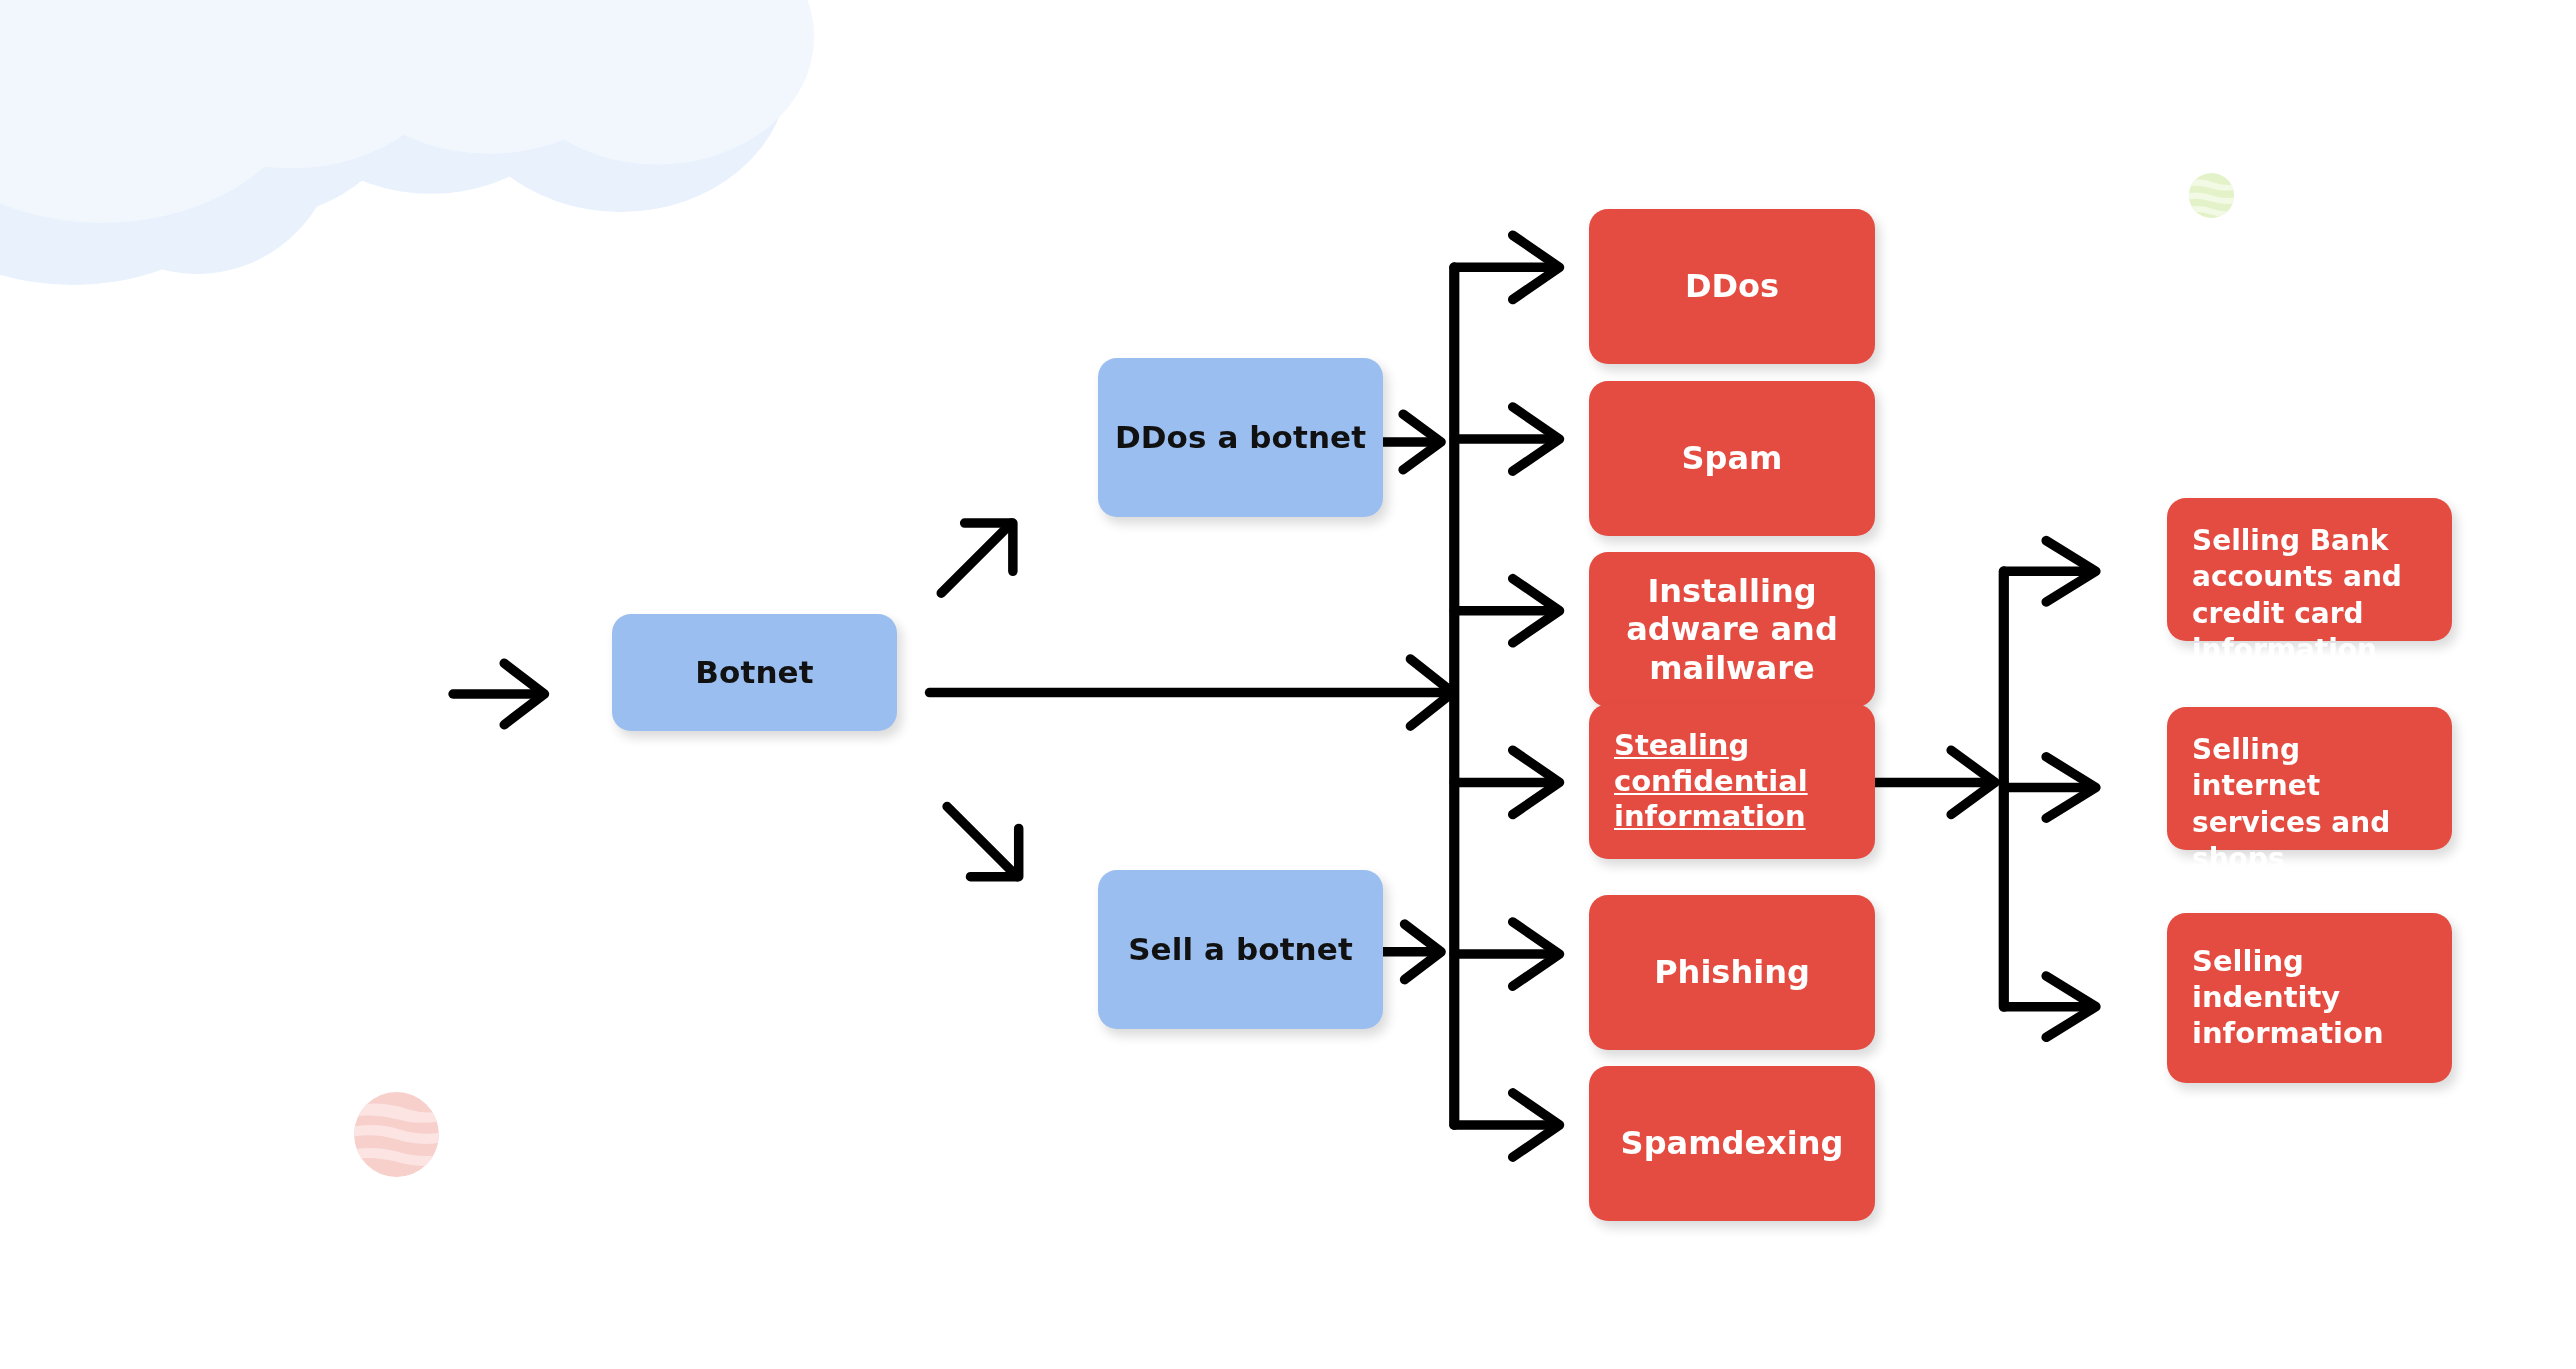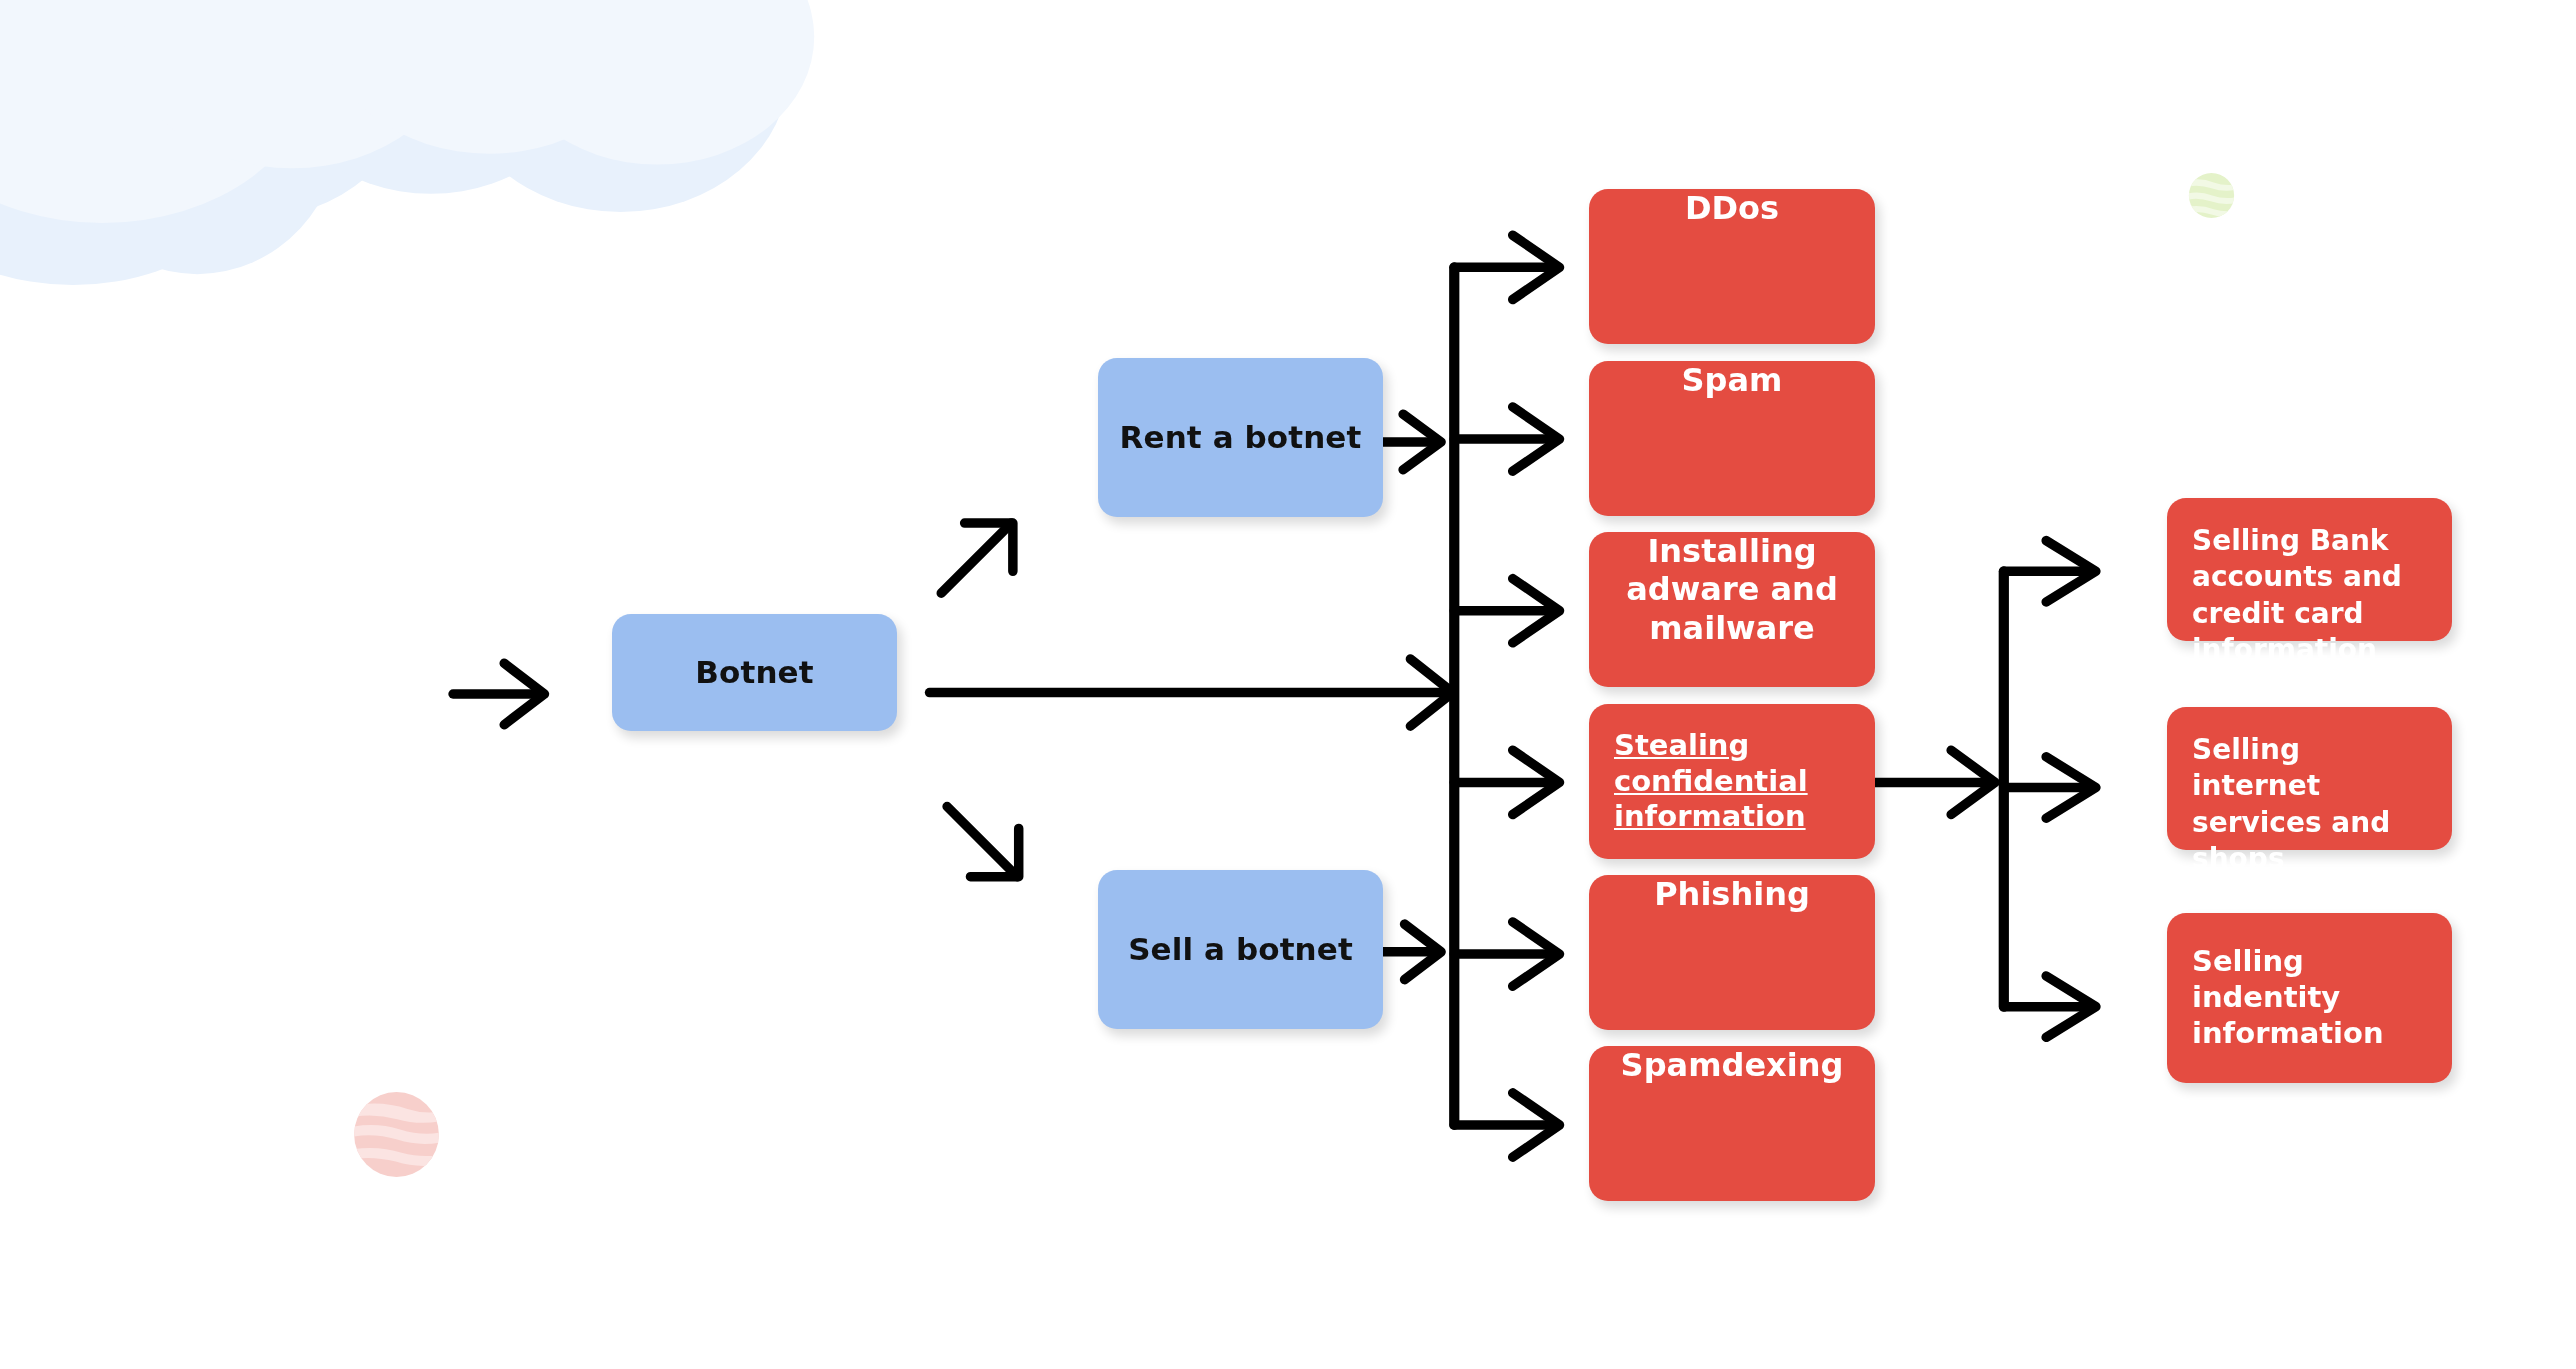--- a/index.html
+++ b/index.html
@@ -38,21 +38,21 @@
     font-size:31px;
     letter-spacing:0.1px;
     line-height:1.15;
   }
 
   .node.red{
     background:#E44C41;
     color:#ffffff;
     font-weight:700;
   }
-  .node.red.center{align-items:flex-start;justify-content:center;}
+  .node.red.center{align-items:center;justify-content:center;margin-top:20px;}
   .node.red.center .lbl{text-align:center;font-size:32px;line-height:1.2;}
 
   .node.red.leftmid{align-items:center;justify-content:flex-start;padding:0 25px;}
   .node.red.leftmid .lbl{text-align:left;font-size:29px;line-height:1.24;}
 
   .node.red.lefttop{align-items:flex-start;justify-content:center;padding:25px 25px 0 25px;}
   .node.red.lefttop .lbl{text-align:left;font-size:28px;line-height:1.30;}
 </style>
 </head>
 <body>
@@ -192,21 +192,21 @@
       </g>
     </g>
   </svg>
 
 
   <div class="node blue" style="left:612px;top:614px;width:285px;height:117px;">
     <span class="lbl">Botnet</span>
   </div>
 
   <div class="node blue" style="left:1098px;top:358px;width:285px;height:159px;">
-    <span class="lbl">Rent a botnet</span>
+    <span class="lbl">DDos a botnet</span>
   </div>
 
   <div class="node blue" style="left:1098px;top:870px;width:285px;height:159px;">
     <span class="lbl">Sell a botnet</span>
   </div>
 
   <div class="node red center" style="left:1589px;top:189px;width:286px;height:155px;">
     <span class="lbl">DDos</span>
   </div>
 

